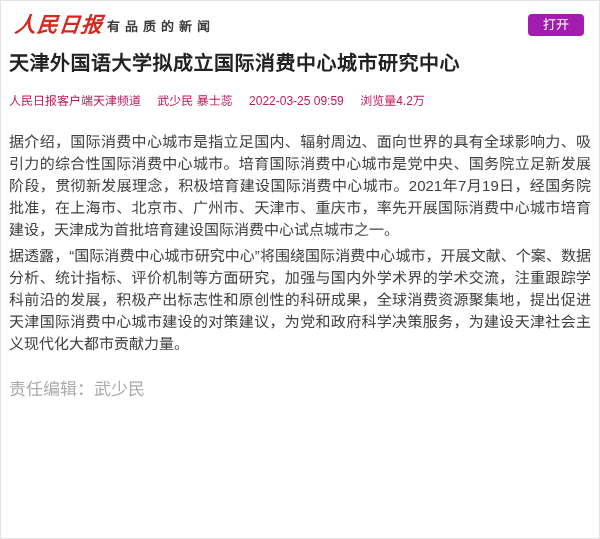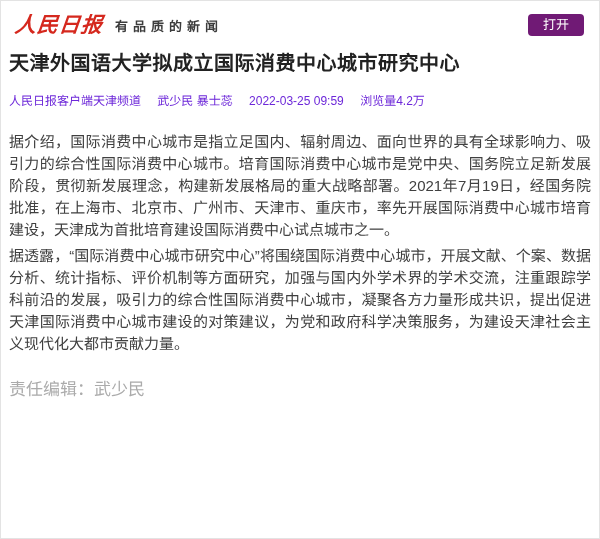--- a/index.html
+++ b/index.html
@@ -15,39 +15,39 @@
     padding:13px 8px 8px 14px;
   }
   .logo {
     font-family:"Liberation Serif","DejaVu Serif",serif;
     font-style:italic; font-weight:700;
     font-size:21px; line-height:22px;
     color:#d5281e; letter-spacing:1px;
     transform:skewX(-6deg); white-space:nowrap;
   }
   .tagline {
-    margin-left:12px; font-size:13px; color:#3d3d3d;
+    margin-left:4px; font-size:13px; color:#3d3d3d;
     letter-spacing:5px; font-weight:600; white-space:nowrap;
   }
   .open-btn {
     margin-left:auto; margin-right:7px;
-    background:#701a75; color:#ffffff;
+    background:#a21caf; color:#ffffff;
     font-size:13px; line-height:13px;
     padding:4px 15px 5px; border:none; border-radius:4px;
     cursor:pointer; white-space:nowrap;
   }
   
   .title {
     margin:7px 8px 0 8px;
     font-size:20px; line-height:24px; font-weight:700;
     color:#222222; letter-spacing:0.5px;
   }
   .byline {
     margin:16px 8px 2px 8px;
-    font-size:12px; color:#6d28d9; white-space:nowrap;
+    font-size:12px; color:#be185d; white-space:nowrap;
   }
   .byline span { margin-right:13px; }
   .byline span:last-child { margin-right:0; }
   
   .article-body {
     margin:23px 8px 0 8px;
     font-size:15px; line-height:22px; color:#404040;
     text-align:justify;
   }
   .article-body p { margin:0 0 4px 0; }
@@ -71,19 +71,19 @@
   <h1 class="title">天津外国语大学拟成立国际消费中心城市研究中心</h1>
 
   <div class="byline">
     <span>人民日报客户端天津频道</span>
     <span>武少民 暴士蕊</span>
     <span>2022-03-25 09:59</span>
     <span>浏览量4.2万</span>
   </div>
 
   <div class="article-body">
-    <p>据介绍，国际消费中心城市是指立足国内、辐射周边、面向世界的具有全球影响力、吸引力的综合性国际消费中心城市。培育国际消费中心城市是党中央、国务院立足新发展阶段，贯彻新发展理念，构建新发展格局的重大战略部署。2021年7月19日，经国务院批准，在上海市、北京市、广州市、天津市、重庆市，率先开展国际消费中心城市培育建设，天津成为首批培育建设国际消费中心试点城市之一。</p>
-    <p>据透露，“国际消费中心城市研究中心”将围绕国际消费中心城市，开展文献、个案、数据分析、统计指标、评价机制等方面研究，加强与国内外学术界的学术交流，注重跟踪学科前沿的发展，吸引力的综合性国际消费中心城市，凝聚各方力量形成共识，提出促进天津国际消费中心城市建设的对策建议，为党和政府科学决策服务，为建设天津社会主义现代化大都市贡献力量。</p>
+    <p>据介绍，国际消费中心城市是指立足国内、辐射周边、面向世界的具有全球影响力、吸引力的综合性国际消费中心城市。培育国际消费中心城市是党中央、国务院立足新发展阶段，贯彻新发展理念，积极培育建设国际消费中心城市。2021年7月19日，经国务院批准，在上海市、北京市、广州市、天津市、重庆市，率先开展国际消费中心城市培育建设，天津成为首批培育建设国际消费中心试点城市之一。</p>
+    <p>据透露，“国际消费中心城市研究中心”将围绕国际消费中心城市，开展文献、个案、数据分析、统计指标、评价机制等方面研究，加强与国内外学术界的学术交流，注重跟踪学科前沿的发展，积极产出标志性和原创性的科研成果，全球消费资源聚集地，提出促进天津国际消费中心城市建设的对策建议，为党和政府科学决策服务，为建设天津社会主义现代化大都市贡献力量。</p>
   </div>
 
   <div class="editor-line">责任编辑：武少民</div>
 
 </div>
 
 </body></html>

